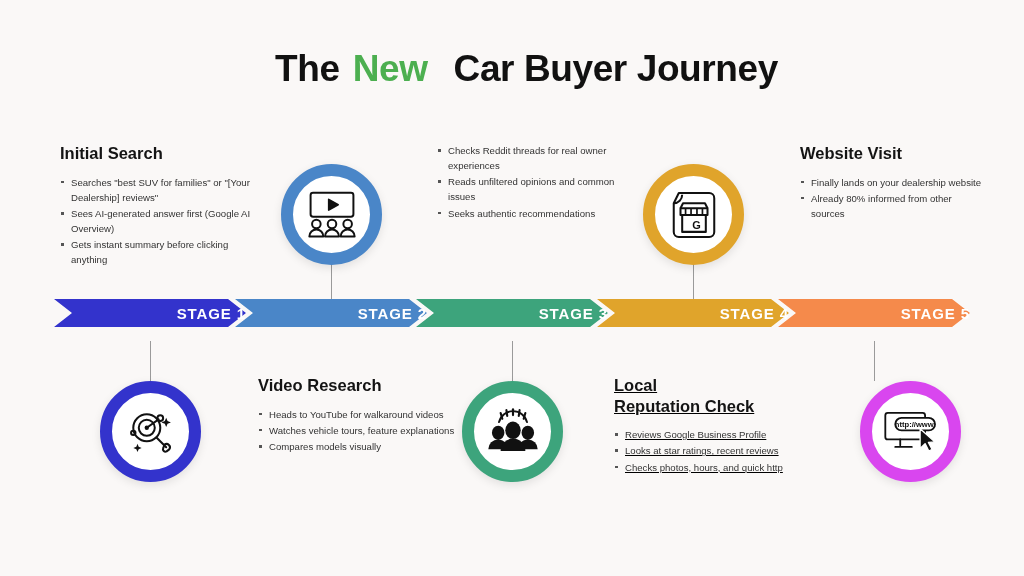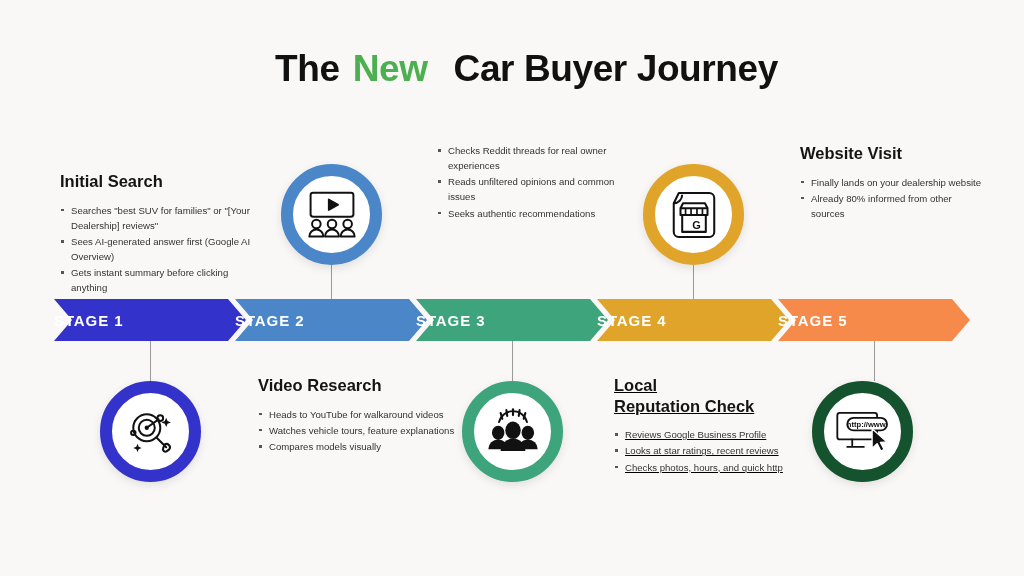--- a/index.html
+++ b/index.html
@@ -61,24 +61,24 @@
   
   .banner {
     position: absolute;
     top: 299px;
     left: 54px;
     width: 916px;
     height: 42px;
   }
   .chev {
     position: absolute;
-    top: 0; height: 42px;
+    top: 0; height: 28px;
     display: flex;
     align-items: center;
-    justify-content: flex-start;
+    justify-content: flex-end;
   }
   .chev span {
     color: #ffffff;
     font-size: 15px;
     font-weight: 700;
     letter-spacing: 0.9px;
     position: relative;
     z-index: 2;
   }
   .chev-shape {
@@ -146,21 +146,21 @@
       <span>STAGE 4</span>
     </div>
 
     <div class="chev" style="left:724px; width:192px;">
       <div class="chev-shape" style="background:#f58a4b;"></div>
       <span>STAGE 5</span>
     </div>
 
   </div>
 
-  <div class="block" style="left:60px; top:143px; width:196px;margin-top:28px;">
+  <div class="block" style="left:60px; top:143px; width:196px;">
     <h3>Initial Search</h3>
     <ul>
       <li>Searches "best SUV for families" or "[Your Dealership] reviews"</li>
       <li>Sees AI-generated answer first (Google AI Overview)</li>
       <li>Gets instant summary before clicking anything</li>
     </ul>
   </div>
   <div class="circle" style="left:100px; top:381px; width:101px; height:101px; border:12px solid #3333cc;">
     <span>
       <svg width="54" height="54" viewBox="0 0 64 64" fill="none" stroke="#111" stroke-width="2.4" stroke-linecap="round" stroke-linejoin="round">
@@ -253,21 +253,21 @@
     </ul>
   </div>
 
   <div class="block" style="left:800px; top:143px; width:185px;">
     <h3>Website Visit</h3>
     <ul>
       <li>Finally lands on your dealership website</li>
       <li>Already 80% informed from other sources</li>
     </ul>
   </div>
-  <div class="circle" style="left:812px; top:381px; width:101px; height:101px; border:12px solid #14532d;">
+  <div class="circle" style="left:860px; top:381px; width:101px; height:101px; border:12px solid #d946ef;">
     <span>
       <svg width="58" height="52" viewBox="0 0 70 62" fill="none" stroke="#111" stroke-width="2.2" stroke-linecap="round" stroke-linejoin="round">
         <rect x="4" y="8" width="48" height="32" rx="3"></rect>
         <path d="M22 40 v7 M16 49 h20"></path>
         <rect x="16" y="14" width="48" height="15" rx="7.5" fill="#fff"></rect>
         <text x="40" y="25" font-family="'Liberation Sans', sans-serif" font-size="9.2" font-weight="700" fill="#111" stroke="none" text-anchor="middle">http://www.</text>
         <path d="M46 27 L46 51 L52 45 L56.5 54 L60.5 52 L56 43.5 L64 43 Z" fill="#111" stroke="#fff" stroke-width="1.6"></path>
       </svg>
     </span>
   </div>

